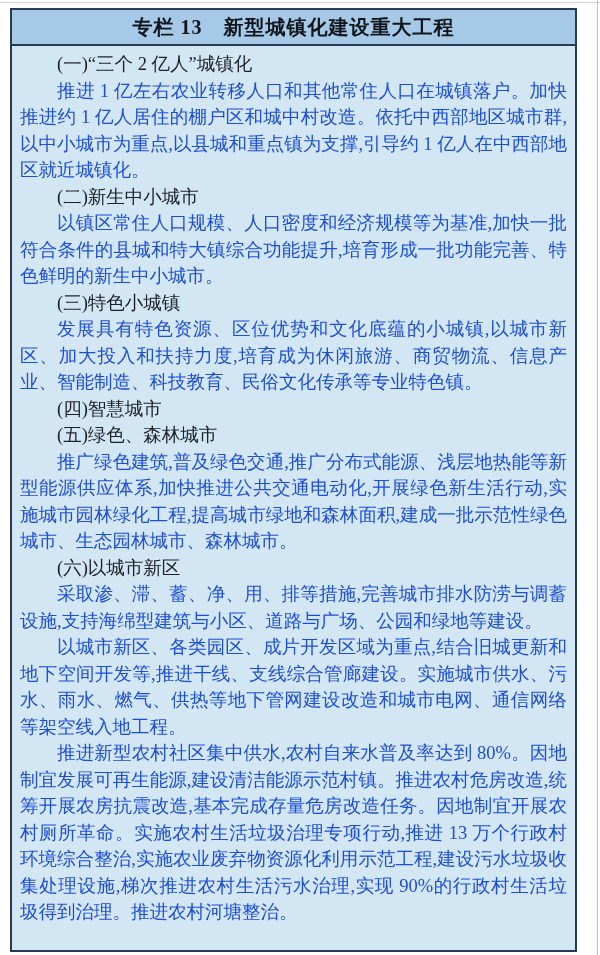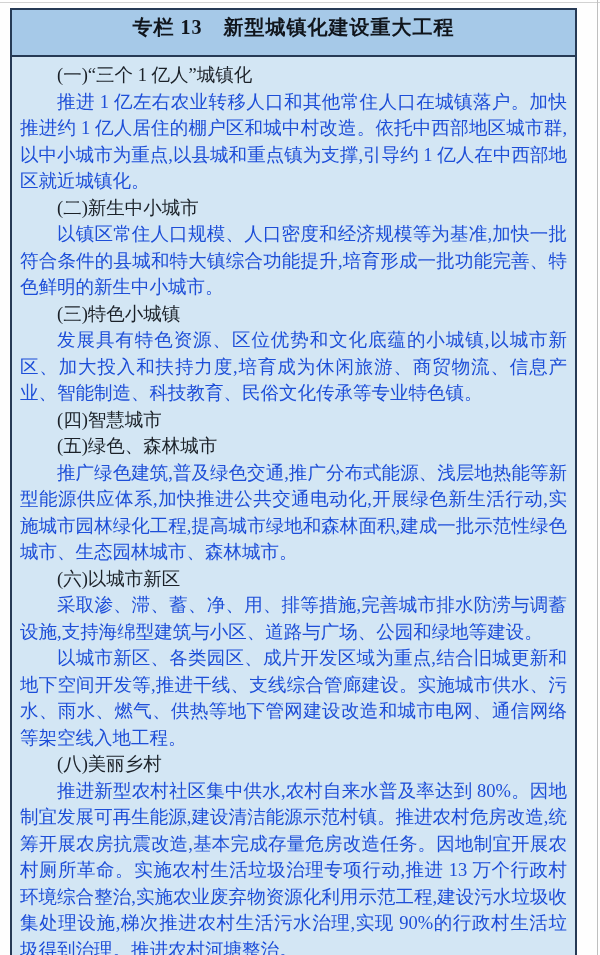--- a/index.html
+++ b/index.html
@@ -30,21 +30,21 @@
     top: 8px;
     width: 567px;
     min-height: 944px;
     border: 2px solid #263a55;
     background: #d3e6f4;
   }
   .box-header {
     background: #a6c9e8;
     border-bottom: 2px solid #263a55;
     text-align: center;
-    padding: 4px 0 14px 0;
+    padding: 4px 0 3px 0;
     font-size: 20px;
     font-weight: bold;
     color: #10151c;
     letter-spacing: 1px;
   }
   .box-body {
     padding: 5px 8px 8px 8px;
     font-size: 18.5px;
     line-height: 26.5px;
     color: #20262c;
@@ -66,29 +66,28 @@
 
 <div class="screen">
   <div class="page-edge-top"></div>
   <div class="page-edge-right"></div>
 
   <div class="feature-box">
     <div class="box-header">
       <span>专栏 13　新型城镇化建设重大工程</span>
     </div>
     <div class="box-body">
-        <p class="sec-heading">(一)“三个 1 亿人”城镇化</p>
+        <p class="sec-heading">(一)“三个 2 亿人”城镇化</p>
         <p class="sec-body">推进 1 亿左右农业转移人口和其他常住人口在城镇落户。加快推进约 1 亿人居住的棚户区和城中村改造。依托中西部地区城市群,以中小城市为重点,以县城和重点镇为支撑,引导约 1 亿人在中西部地区就近城镇化。</p>
         <p class="sec-heading">(二)新生中小城市</p>
         <p class="sec-body">以镇区常住人口规模、人口密度和经济规模等为基准,加快一批符合条件的县城和特大镇综合功能提升,培育形成一批功能完善、特色鲜明的新生中小城市。</p>
         <p class="sec-heading">(三)特色小城镇</p>
         <p class="sec-body">发展具有特色资源、区位优势和文化底蕴的小城镇,以城市新区、加大投入和扶持力度,培育成为休闲旅游、商贸物流、信息产业、智能制造、科技教育、民俗文化传承等专业特色镇。</p>
         <p class="sec-heading">(四)智慧城市</p>
         <p class="sec-heading">(五)绿色、森林城市</p>
         <p class="sec-body">推广绿色建筑,普及绿色交通,推广分布式能源、浅层地热能等新型能源供应体系,加快推进公共交通电动化,开展绿色新生活行动,实施城市园林绿化工程,提高城市绿地和森林面积,建成一批示范性绿色城市、生态园林城市、森林城市。</p>
         <p class="sec-heading">(六)以城市新区</p>
         <p class="sec-body">采取渗、滞、蓄、净、用、排等措施,完善城市排水防涝与调蓄设施,支持海绵型建筑与小区、道路与广场、公园和绿地等建设。</p>
         <p class="sec-body">以城市新区、各类园区、成片开发区域为重点,结合旧城更新和地下空间开发等,推进干线、支线综合管廊建设。实施城市供水、污水、雨水、燃气、供热等地下管网建设改造和城市电网、通信网络等架空线入地工程。</p>
-        <p class="sec-heading">(八)美丽乡村</p>
         <p class="sec-body">推进新型农村社区集中供水,农村自来水普及率达到 80%。因地制宜发展可再生能源,建设清洁能源示范村镇。推进农村危房改造,统筹开展农房抗震改造,基本完成存量危房改造任务。因地制宜开展农村厕所革命。实施农村生活垃圾治理专项行动,推进 13 万个行政村环境综合整治,实施农业废弃物资源化利用示范工程,建设污水垃圾收集处理设施,梯次推进农村生活污水治理,实现 90%的行政村生活垃圾得到治理。推进农村河塘整治。</p>
       </div>
   </div>
 </div>
 
 </body></html>

